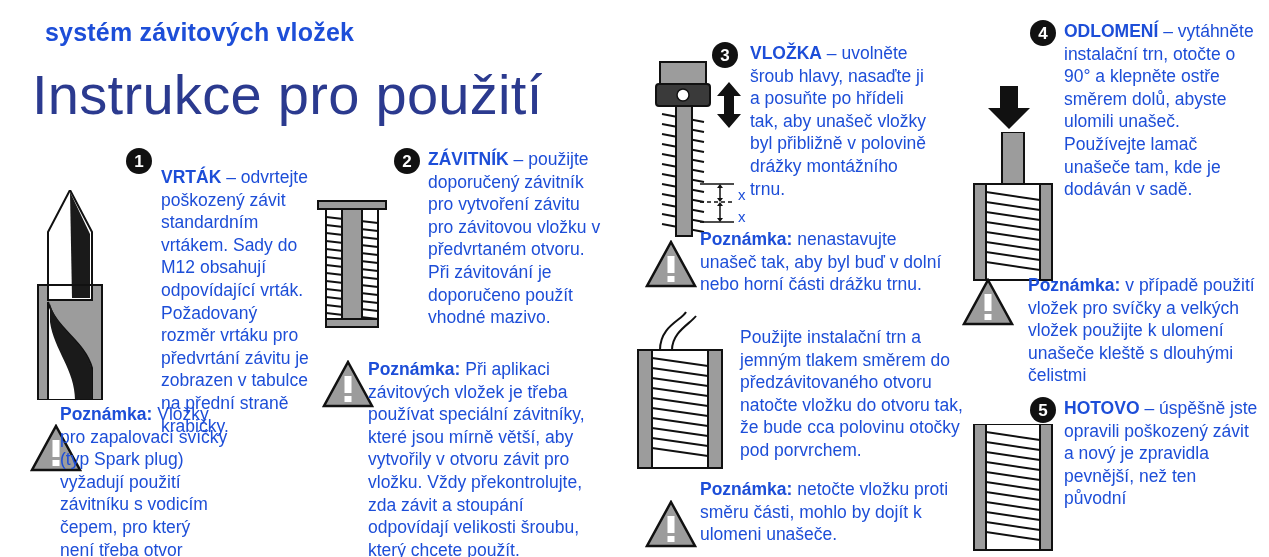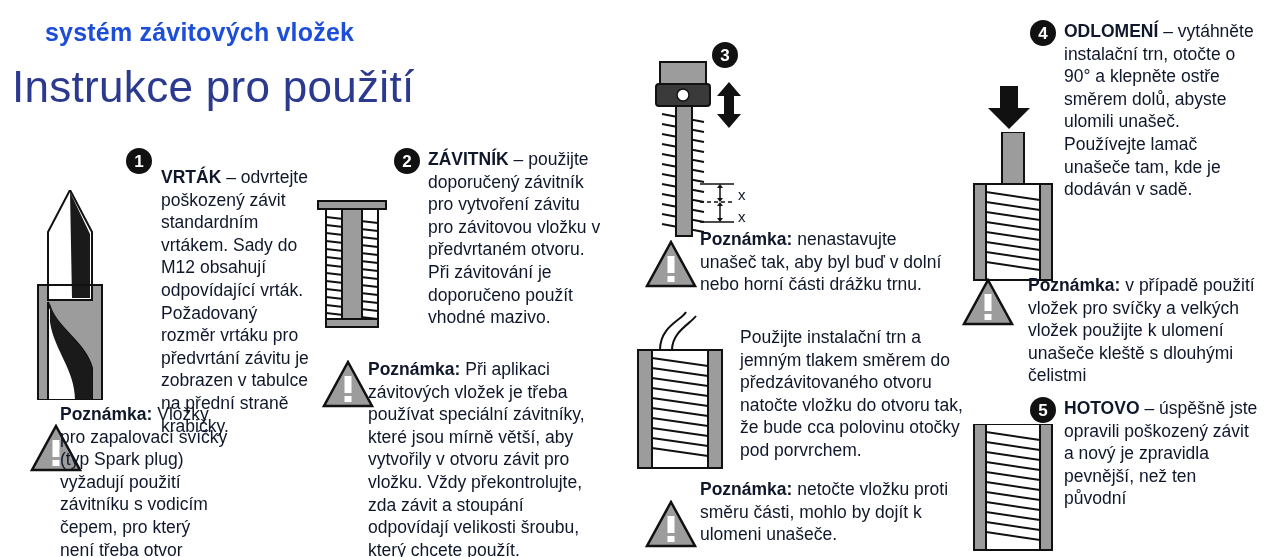--- a/index.html
+++ b/index.html
@@ -21,31 +21,31 @@
 
   
   #subtitle {
     left: 45px; top: 18px;
     font-size: 25px;
     font-weight: bold;
     color: #1d4ed8;
     letter-spacing: 0.2px;
   }
   #title {
-    left: 12px; top: 62px;
-    font-size: 44px;
+    left: 32px; top: 62px;
+    font-size: 56px;
     color: #2b3a8f;
     letter-spacing: 0.3px;
   }
 
   
   .txt {
     font-size: 17.5px;
     line-height: 22.6px;
-    color: #0f172a;
+    color: #1d4ed8;
   }
   .txt b { font-weight: bold; }
   .note b { font-weight: bold; }
 
   
   .badge {
     width: 26px; height: 26px;
     border-radius: 50%;
     background: #111111;
     color: #ffffff;
@@ -136,20 +136,25 @@
     <rect x="22.5" y="36" width="7" height="6" fill="#ffffff"></rect>
   </svg>
   <div class="abs txt note" style="left:368px; top:358px; width:235px;">
     <b>Poznámka:</b>
     <span>Při aplikaci závitových vložek je třeba používat speciální závitníky, které jsou mírně větší, aby vytvořily v otvoru závit pro vložku. Vždy překontrolujte, zda závit a stoupání odpovídají velikosti šroubu, který chcete použít.</span>
   </div>
 
   <div class="abs" style="left:712px; top:42px;">
     <div class="badge">3</div>
   </div>
+  <div class="abs txt" style="left:750px; top:42px; width:185px;">
+    <b>VLOŽKA</b>
+    <span>–</span>
+    <span>uvolněte šroub hlavy, nasaďte ji a posuňte po hřídeli tak, aby unašeč vložky byl přibližně v polovině drážky montážního trnu.</span>
+  </div>
 
   <svg class="abs art" style="left:638px; top:60px;" width="100" height="185" viewBox="0 0 100 185">
     <rect x="22" y="2" width="46" height="22" fill="#9c9c9c" stroke="#111" stroke-width="2"></rect>
     <rect x="18" y="24" width="54" height="22" rx="3" fill="#3a3a3a" stroke="#111" stroke-width="2"></rect>
     <circle cx="45" cy="35" r="6" fill="#ffffff" stroke="#111" stroke-width="1.5"></circle>
     <rect x="38" y="46" width="16" height="130" fill="#9c9c9c" stroke="#111" stroke-width="2"></rect>
     <g stroke="#111" stroke-width="2" fill="none">
       <path d="M24 54 L66 62"></path>
         <path d="M24 64 L66 72"></path>
         <path d="M24 74 L66 82"></path>

